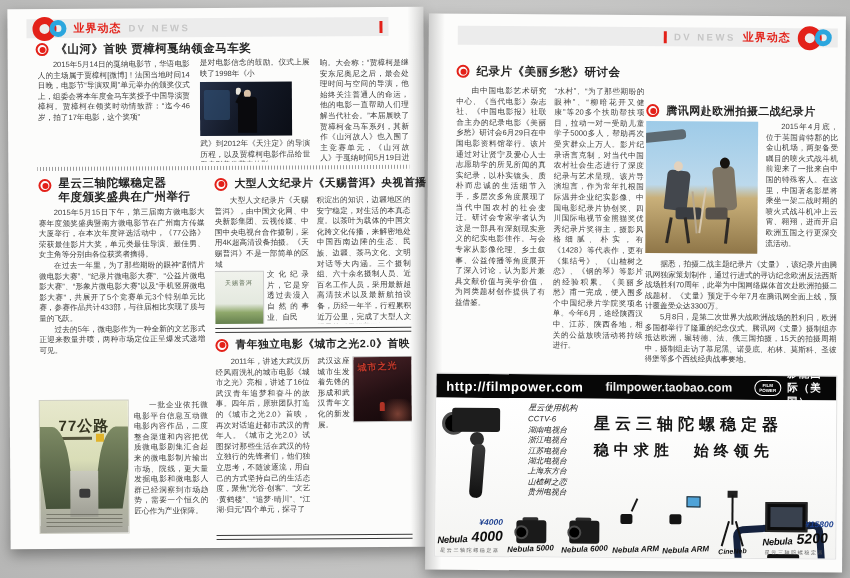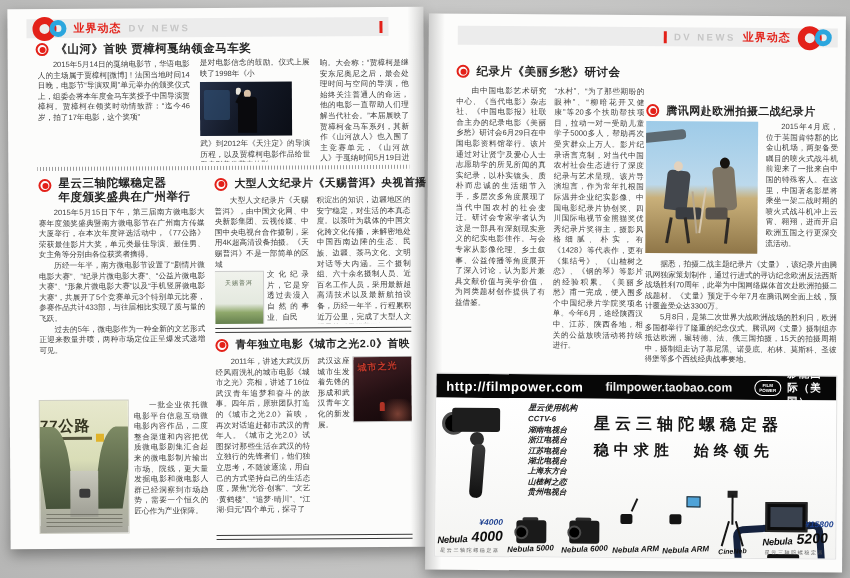--- a/index.html
+++ b/index.html
@@ -39,21 +39,21 @@
   .ph-stage .head{position:absolute;left:44px;top:8px;width:7px;height:8px;border-radius:50%;background:#d9c1a6}
   .ph-stage .bodyb{position:absolute;left:38px;top:15px;width:19px;height:36px;border-radius:4px 4px 0 0;background:#0a0a0d}
   .ph-stage .trophy{position:absolute;left:36px;top:6px;width:5px;height:7px;background:#e8e4da;border-radius:2px}
   .ph-stage .arm{position:absolute;left:38px;top:10px;width:4px;height:12px;background:#0a0a0d;transform:rotate(28deg)}
   .poster77{width:88px;height:132px;flex:none;position:relative;overflow:hidden;background:linear-gradient(#e7e8cd 0%,#d9ddb7 45%,#b9bda4 62%,#a9a9a0 100%);box-shadow:0 0 0 1px #d0d0c6}
   .poster77 .treeL,.poster77 .treeR{position:absolute;top:26px;bottom:24px;width:30px;background:linear-gradient(180deg,#7d8a64,#46523a)}
   .poster77 .treeL{left:0;transform:skewX(8deg);border-radius:0 40% 0 0}
   .poster77 .treeR{right:0;transform:skewX(-8deg);border-radius:40% 0 0 0}
   .poster77 .road{position:absolute;left:30px;right:30px;top:70px;bottom:16px;background:linear-gradient(#c9c9bd,#9e9e94)}
   .poster77 .car{position:absolute;left:39px;top:88px;width:11px;height:9px;background:#3a3a3a;border-radius:2px}
-  .poster77 .t77{position:absolute;top:16px;left:0;right:0;text-align:left;font-weight:bold;font-size:15px;color:#33331f;letter-spacing:1px}
+  .poster77 .t77{position:absolute;top:16px;left:0;right:0;text-align:center;font-weight:bold;font-size:15px;color:#33331f;letter-spacing:1px}
   .poster77 .sub{position:absolute;top:36px;left:22px;width:30px;height:3px;background:#55553d}
   .poster77 .badge{position:absolute;top:33px;left:56px;width:8px;height:8px;background:#e0b32b}
   .poster77 .credit{position:absolute;left:6px;right:6px;bottom:6px;height:14px;background:repeating-linear-gradient(0deg,#6a6a5e 0 1px,transparent 1px 4px);opacity:.8}
   .cover-tea{width:48px;height:58px;float:left;margin:2px 4px 1px 0;position:relative;background:linear-gradient(#f0f2ec 0%,#e4e9df 55%,#8fa86b 70%,#4e6a3e 100%);box-shadow:0 0 0 1px #ccc}
   .cover-tea .ct{position:absolute;top:6px;left:0;right:0;text-align:center;font-size:6px;color:#5a6a52;letter-spacing:1px}
   .poster-csz{width:58px;height:64px;float:right;margin:1px 0 2px 4px;position:relative;background:linear-gradient(160deg,#4a2328 0%,#241013 55%,#140809 100%);box-shadow:0 0 0 1px #bbb;overflow:hidden}
   .poster-csz .tt{position:absolute;top:4px;left:4px;right:2px;font-weight:bold;font-size:9px;color:#c2392b;transform:rotate(-4deg);letter-spacing:1px;text-shadow:0 0 2px rgba(0,0,0,.6)}
   .poster-csz .fig{position:absolute;left:26px;bottom:10px;width:5px;height:9px;background:#b03326;border-radius:2px 2px 0 0}
   .poster-csz .glow{position:absolute;right:-6px;bottom:-8px;width:40px;height:30px;background:radial-gradient(circle,#7a4034,transparent 70%)}
   .ph-vet{width:112px;height:132px;position:relative;overflow:hidden;background:linear-gradient(#9ecbe8 0%,#bcd9ec 48%,#c9b07a 58%,#8f7648 100%)}
@@ -71,21 +71,21 @@
   .ph-vet .chair3{position:absolute;left:80px;top:96px;width:3px;height:26px;background:#2e2a26;transform:rotate(6deg)}
   
   .adbox{background:#fff;box-shadow:0 0 0 1px #e2e2e2;overflow:hidden}
   .adbar{height:24px;background:#070707;display:flex;align-items:center;padding:0 10px;gap:22px;color:#fff}
   .adurl1{font-weight:bold;font-size:13px;letter-spacing:.5px}
   .adurl2{font-weight:bold;font-size:12px;color:#eee}
   .adbrand{margin-left:auto;display:flex;align-items:center;gap:6px}
   .adbadge{border:1px solid #fff;border-radius:9px;font-size:4.5px;line-height:5px;padding:2px 4px;text-align:center;width:24px;font-weight:bold}
   .adbrandcn{font-size:10.5px;font-weight:bold;letter-spacing:1px}
   .adbody{position:relative;height:158px;background:linear-gradient(#ffffff,#f4f4f2)}
-  .orgs{font-size:7.8px;font-weight:bold;font-style:italic;color:#222;line-height:10.4px}
+  .orgs{font-size:7.8px;font-weight:normal;font-style:italic;color:#222;line-height:10.4px}
   .orgs .ot{font-size:8.2px;margin-bottom:1px}
   .slogan{font-weight:bold;color:#141414;line-height:26px;white-space:nowrap}
   .slogan .s1{font-size:16px;letter-spacing:5px}
   .slogan .s2{font-size:15px;letter-spacing:5px}
   .neb{font-style:italic;font-weight:bold;color:#0d0d0d;transform:rotate(-3deg);white-space:nowrap;display:inline-block}
   .neb .nm{font-size:9.5px;letter-spacing:-.3px}
   .neb .md{font-size:14px}
   .neblogo{font-style:italic;font-weight:bold;font-size:8px;color:#141414;transform:rotate(-3deg);white-space:nowrap;display:inline-block}
   .price{color:#1c3f8f;font-style:italic;font-weight:bold;font-size:8.5px}
   .cap{font-size:5px;letter-spacing:1.6px;color:#5a5a5a;white-space:nowrap}
@@ -162,21 +162,21 @@
 
   <div class="trow abs" style="left:30px;top:168px;align-items:flex-start">
     <span class="bull" style="margin-top:2px"></span>
     <span class="atitle2">
       <span style="display:block">星云三轴陀螺稳定器</span>
       <span style="display:block">年度颁奖盛典在广州举行</span>
     </span>
   </div>
   <div class="bd abs" style="left:30px;top:199px;width:166px;height:190px;overflow:hidden">
     <p class="ind">2015年5月15日下午，第三届南方微电影大赛年度颁奖盛典暨南方微电影节在广州南方传媒大厦举行，在本次年度评选活动中，《77公路》荣获最佳影片大奖，单元类最佳导演、最佳男、女主角等分别由各位获奖者摘得。</p>
-    <p class="ind">历经一年半，南方微电影节设置了“剧情片微电影大赛”、“纪录片微电影大赛”、“公益片微电影大赛”、“形象片微电影大赛”以及“手机竖屏微电影大赛”，共展开了5个竞赛单元3个特别单元比赛，参赛作品共计433部，与往届相比实现了质与量的飞跃。</p>
+    <p class="ind">在过去一年里，为了那些期盼的眼神“剧情片微电影大赛”、“纪录片微电影大赛”、“公益片微电影大赛”、“形象片微电影大赛”以及“手机竖屏微电影大赛”，共展开了5个竞赛单元3个特别单元比赛，参赛作品共计433部，与往届相比实现了质与量的飞跃。</p>
     <p class="ind">过去的5年，微电影作为一种全新的文艺形式正迎来数量井喷，两种市场定位正呈爆发式递增可见。</p>
   </div>
   <div class="abs" style="left:30px;top:392px;width:168px;display:flex;gap:6px">
     <div class="poster77">
       <span class="t77">77公路</span>
       <span class="sub"></span>
       <span class="badge"></span>
       <span class="treeL"></span>
       <span class="treeR"></span>
       <span class="road"></span>

